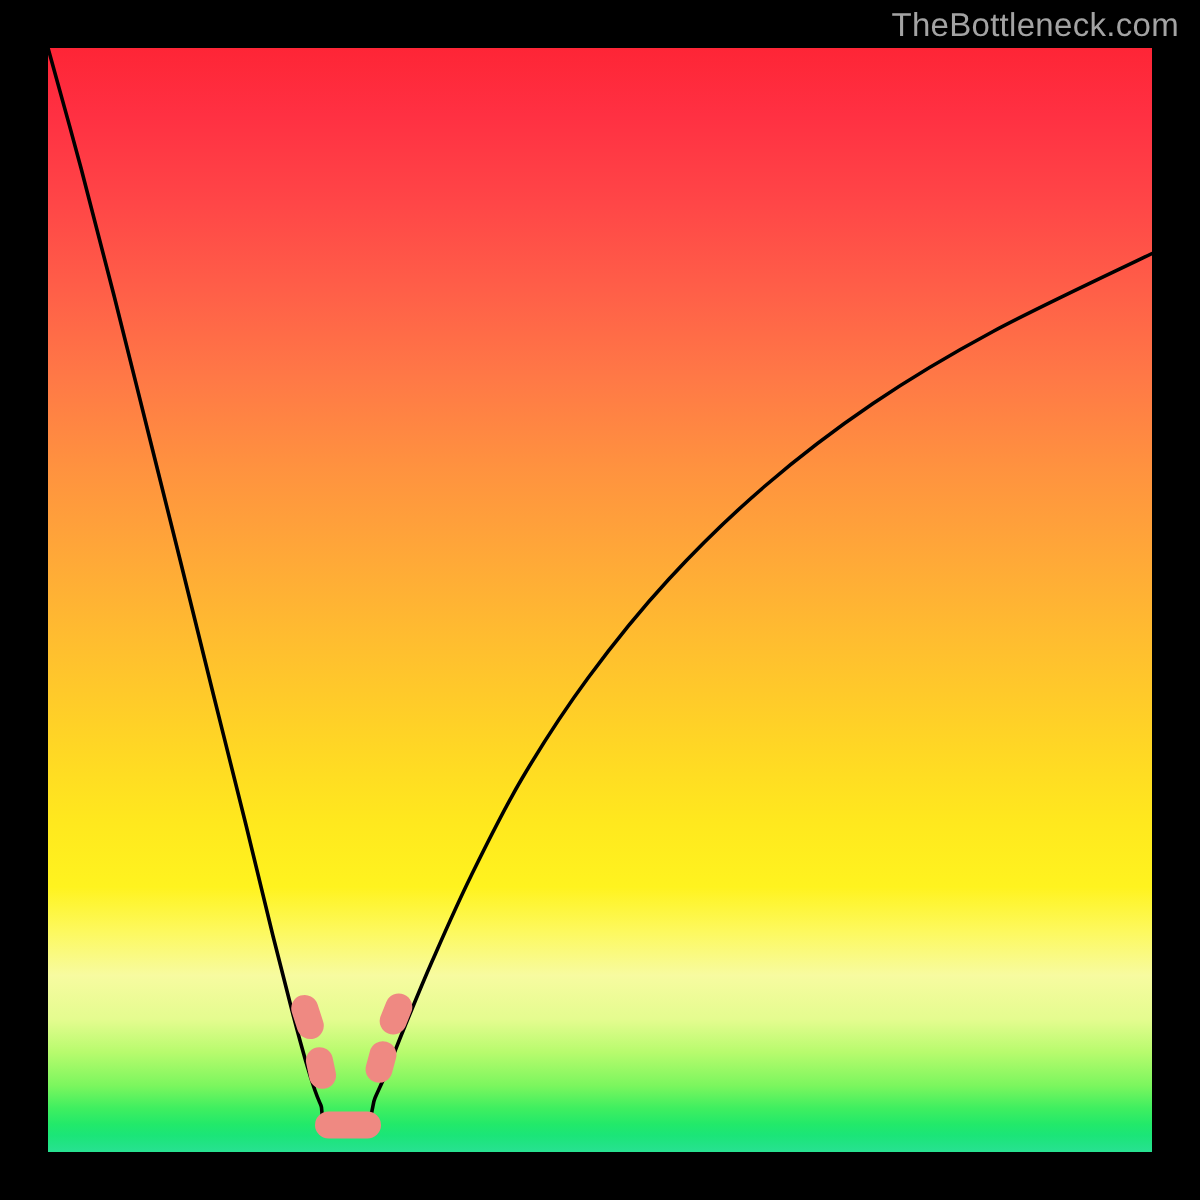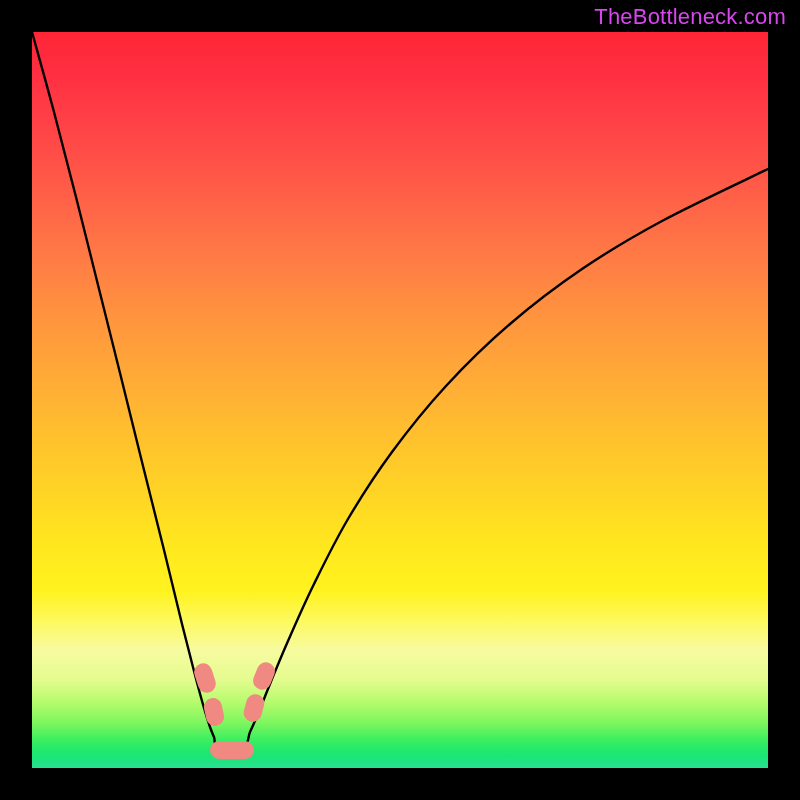--- a/index.html
+++ b/index.html
@@ -18,21 +18,21 @@
     width: 800px;
     height: 800px;
     background: #000;
   }
   .watermark {
     position: absolute;
     top: 4px;
     right: 14px;
     font-size: 22px;
     font-weight: 400;
-    color: #d946ef;
+    color: #a3a3a3;
     letter-spacing: 0.2px;
     z-index: 10;
     user-select: none;
   }
   .plot {
     position: absolute;
     left: 32px;
     top: 32px;
     width: 736px;
     height: 736px;

